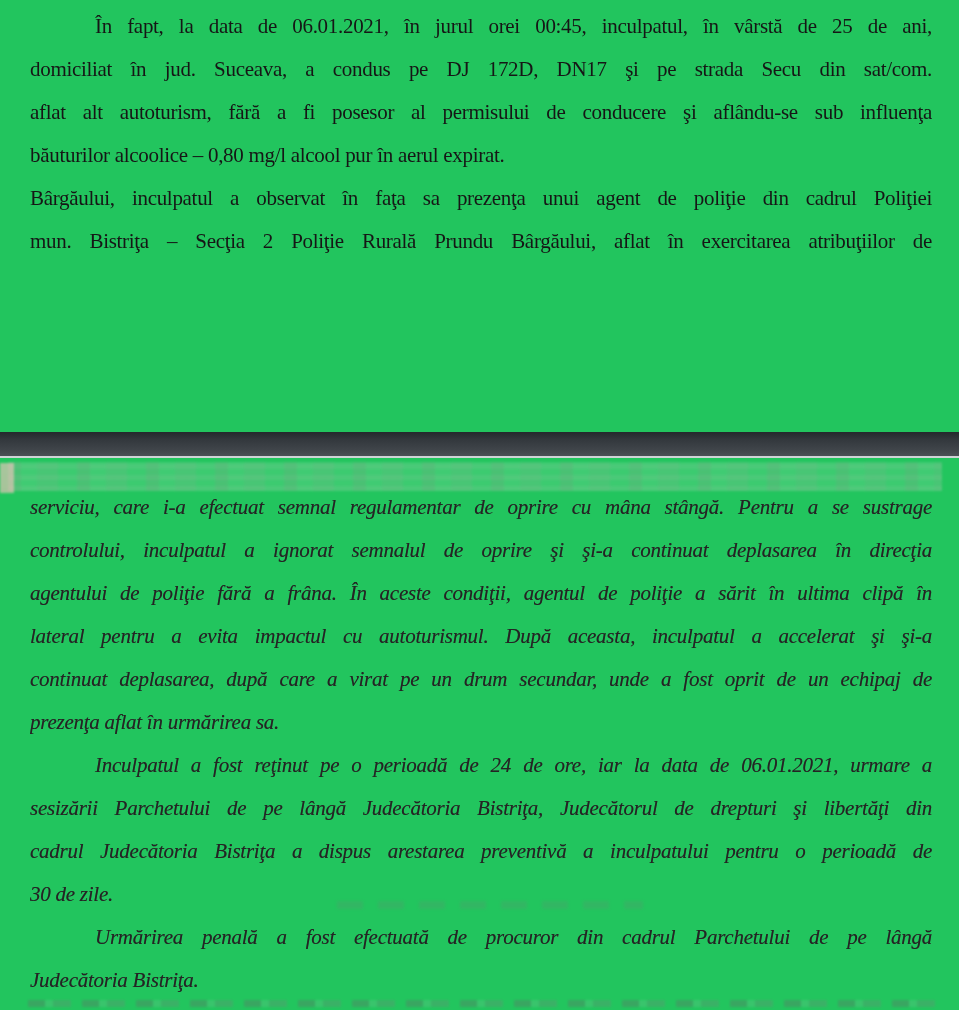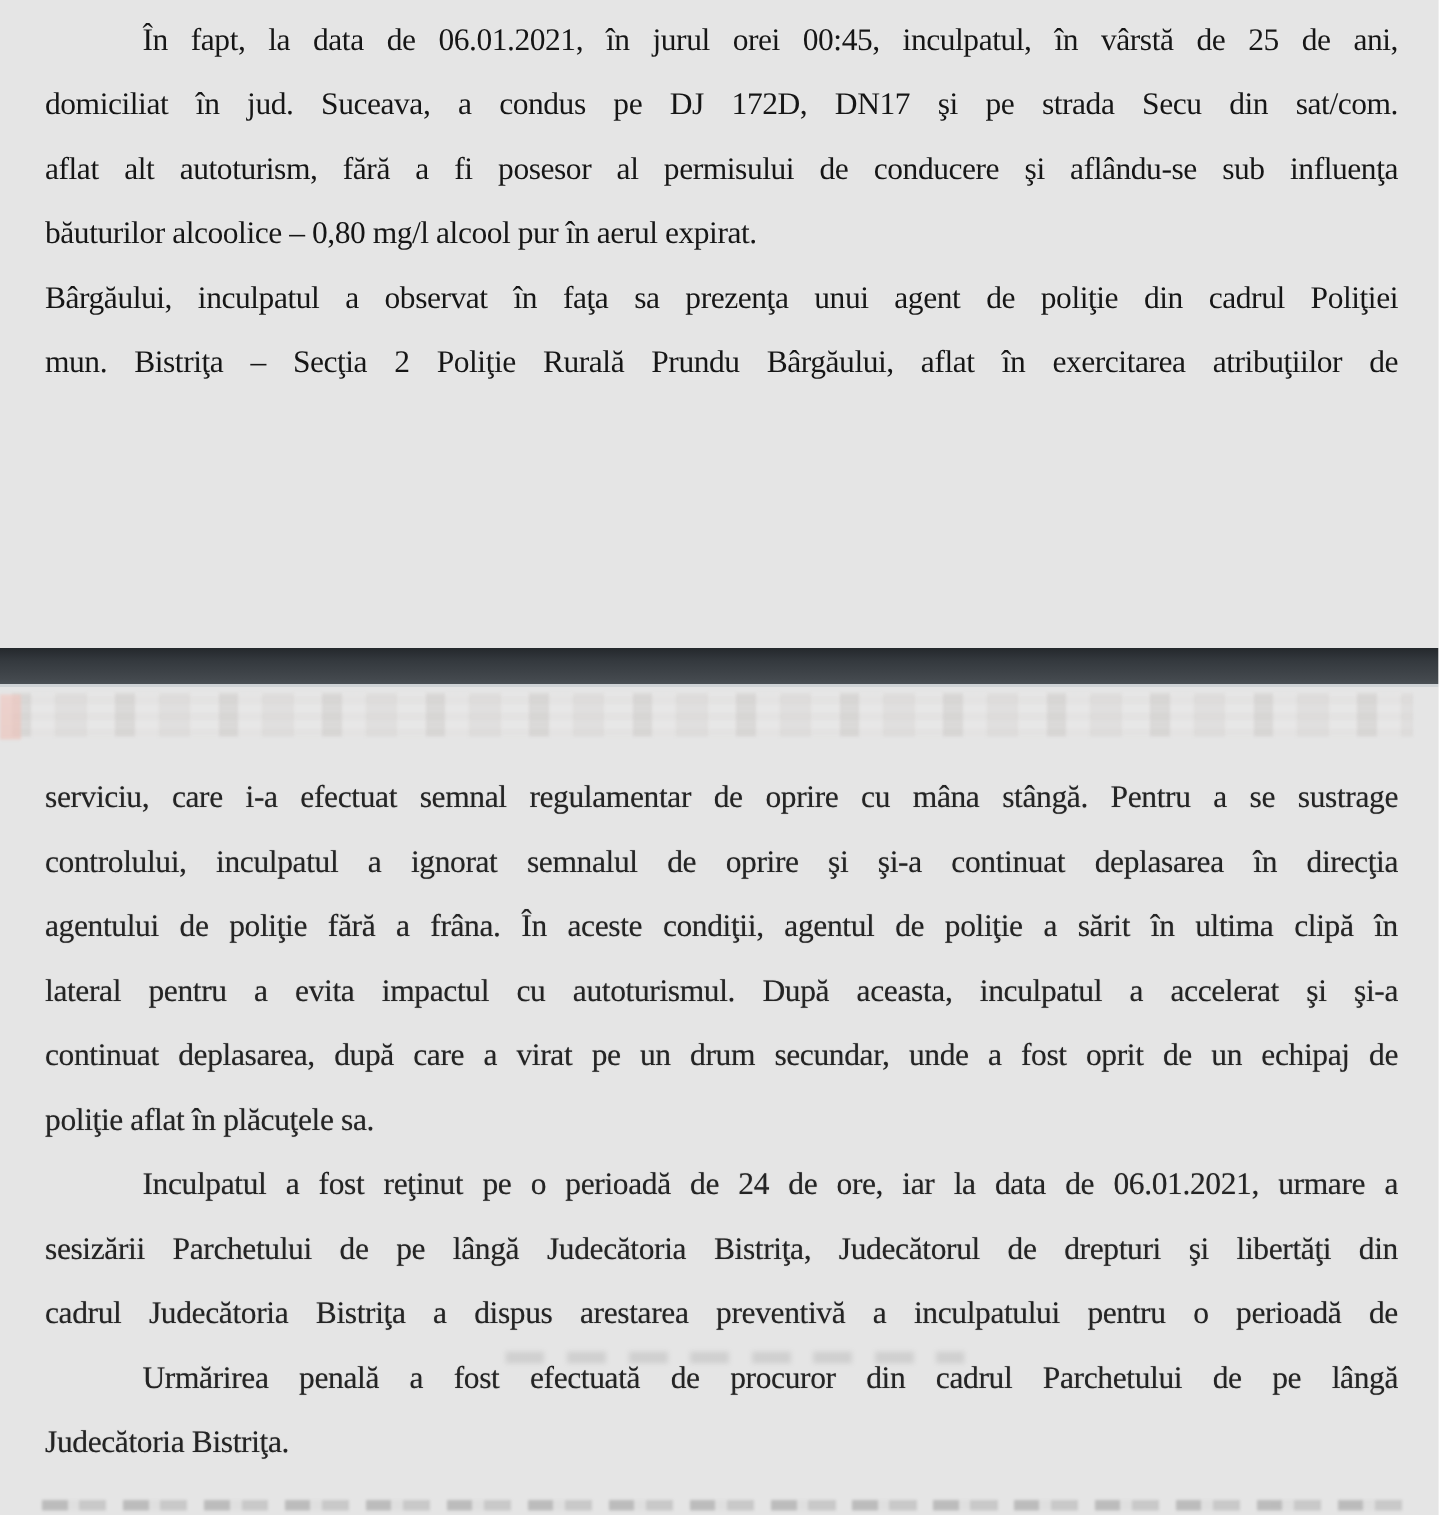--- a/index.html
+++ b/index.html
@@ -5,30 +5,30 @@
   html, body { margin: 0; padding: 0; }
   body {
     width: 959px; height: 1010px;
     background: #ffffff;
     overflow: hidden;
     font-family: "Liberation Serif", "DejaVu Serif", serif;
   }
   .screen {
     position: relative;
     width: 959px; height: 1010px;
-    background: #e5e5e5;
+    background: #22c55e;
   }
   .text-block {
     position: absolute;
     left: 30px;
     width: 902px;
   }
   .page1-text { top: 5px;   color: #161616; letter-spacing: -0.3px; }
-  .page2-text { top: 510px; color: #242424; letter-spacing: -0.25px;
-                text-shadow: 0 0 0.6px rgba(50,50,50,0.55); }
+  .page2-text { top: 486px; color: #242424; letter-spacing: -0.25px;
+                text-shadow: 0 0 0.6px rgba(50,50,50,0.55); font-style: italic; }
   .line {
     height: 43px;
     line-height: 43px;
     font-size: 21px;
     text-align: justify;
     text-align-last: justify;
     overflow: hidden;
   }
   .line.indent { padding-left: 65px; }
   .line.last   { text-align-last: left; }
@@ -110,24 +110,25 @@
   <div class="scan-noise-strip"></div>
 
   <div class="pink-smudge"></div>
 
   <div class="text-block page2-text">
       <div class="line">serviciu, care i-a efectuat semnal regulamentar de oprire cu mâna stângă. Pentru a se sustrage</div>
       <div class="line">controlului, inculpatul a ignorat semnalul de oprire şi şi-a continuat deplasarea în direcţia</div>
       <div class="line">agentului de poliţie fără a frâna. În aceste condiţii, agentul de poliţie a sărit în ultima clipă în</div>
       <div class="line">lateral pentru a evita impactul cu autoturismul. După aceasta, inculpatul a accelerat şi şi-a</div>
       <div class="line">continuat deplasarea, după care a virat pe un drum secundar, unde a fost oprit de un echipaj de</div>
-      <div class="line last">poliţie aflat în plăcuţele sa.</div>
+      <div class="line last">prezenţa aflat în urmărirea sa.</div>
       <div class="line indent">Inculpatul a fost reţinut pe o perioadă de 24 de ore, iar la data de 06.01.2021, urmare a</div>
       <div class="line">sesizării Parchetului de pe lângă Judecătoria Bistriţa, Judecătorul de drepturi şi libertăţi din</div>
       <div class="line">cadrul Judecătoria Bistriţa a dispus arestarea preventivă a inculpatului pentru o perioadă de</div>
+      <div class="line last">30 de zile.</div>
       <div class="line indent">Urmărirea penală a fost efectuată de  procuror din cadrul Parchetului de pe lângă</div>
       <div class="line last">Judecătoria Bistriţa.</div>
     </div>
 
   <div class="mid-smudge"></div>
 
   <div class="bottom-partial-line"></div>
 
 </div>
 

